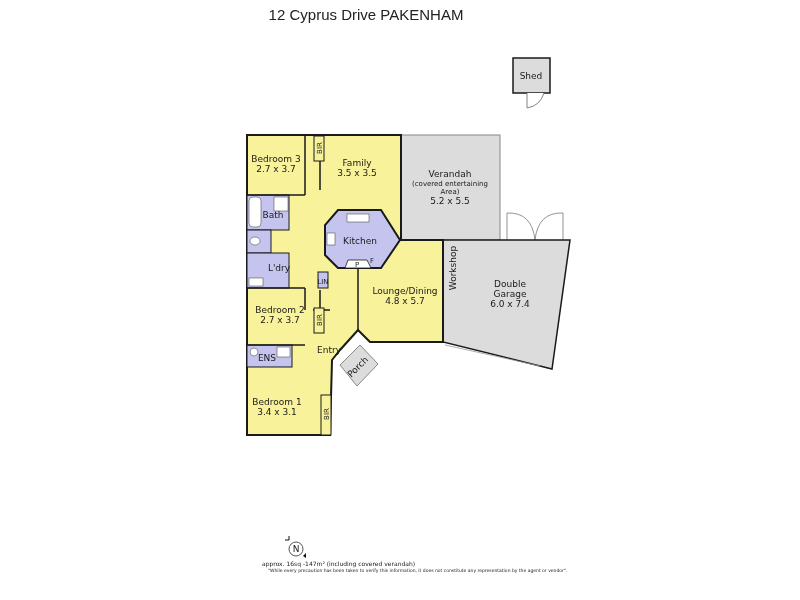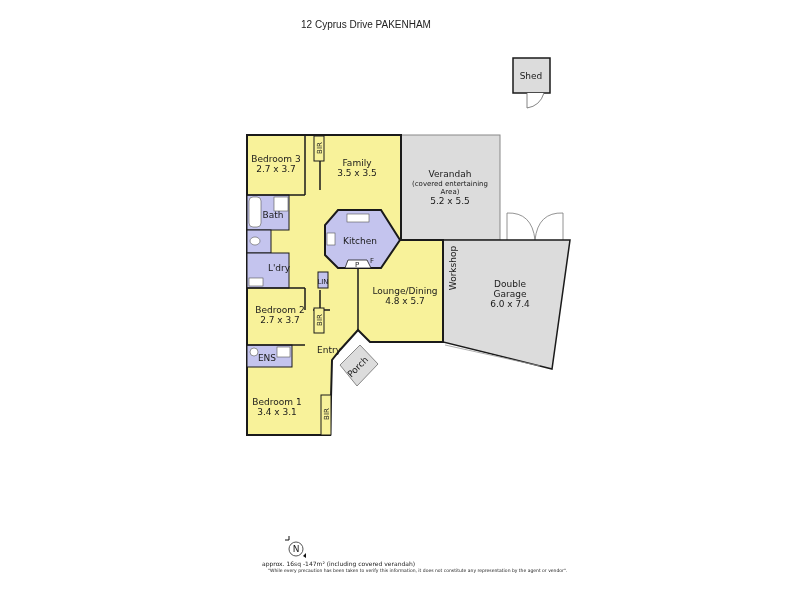--- a/index.html
+++ b/index.html
@@ -1,17 +1,17 @@
 <!DOCTYPE html>
 <html><head>
 <meta charset="utf-8">
 <style>
   html, body { margin:0; padding:0; background:#ffffff; }
   body { width:800px; height:600px; position:relative; overflow:hidden; font-family:"DejaVu Sans", sans-serif; }
-  .title { position:absolute; left:0; width:732px; top:19px; text-align:center; font-family:"Liberation Sans", sans-serif; font-size:10px; color:#222; }
+  .title { position:absolute; left:0; width:732px; top:6px; text-align:center; font-family:"Liberation Sans", sans-serif; font-size:15px; color:#222; }
   svg.plan { position:absolute; left:0; top:0; }
   .lbl { font-family:"DejaVu Sans", sans-serif; font-size:9px; fill:#1a1a1a; text-anchor:middle; }
   .lbl-sm { font-family:"DejaVu Sans", sans-serif; font-size:7px; fill:#1a1a1a; text-anchor:middle; }
   .footer1 { position:absolute; left:262px; top:560px; font-size:6px; color:#222; }
   .footer2 { position:absolute; left:268px; top:568px; font-size:4.5px; color:#222; }
 </style>
 </head>
 <body>
 
 <div class="title">12 Cyprus Drive PAKENHAM</div>

